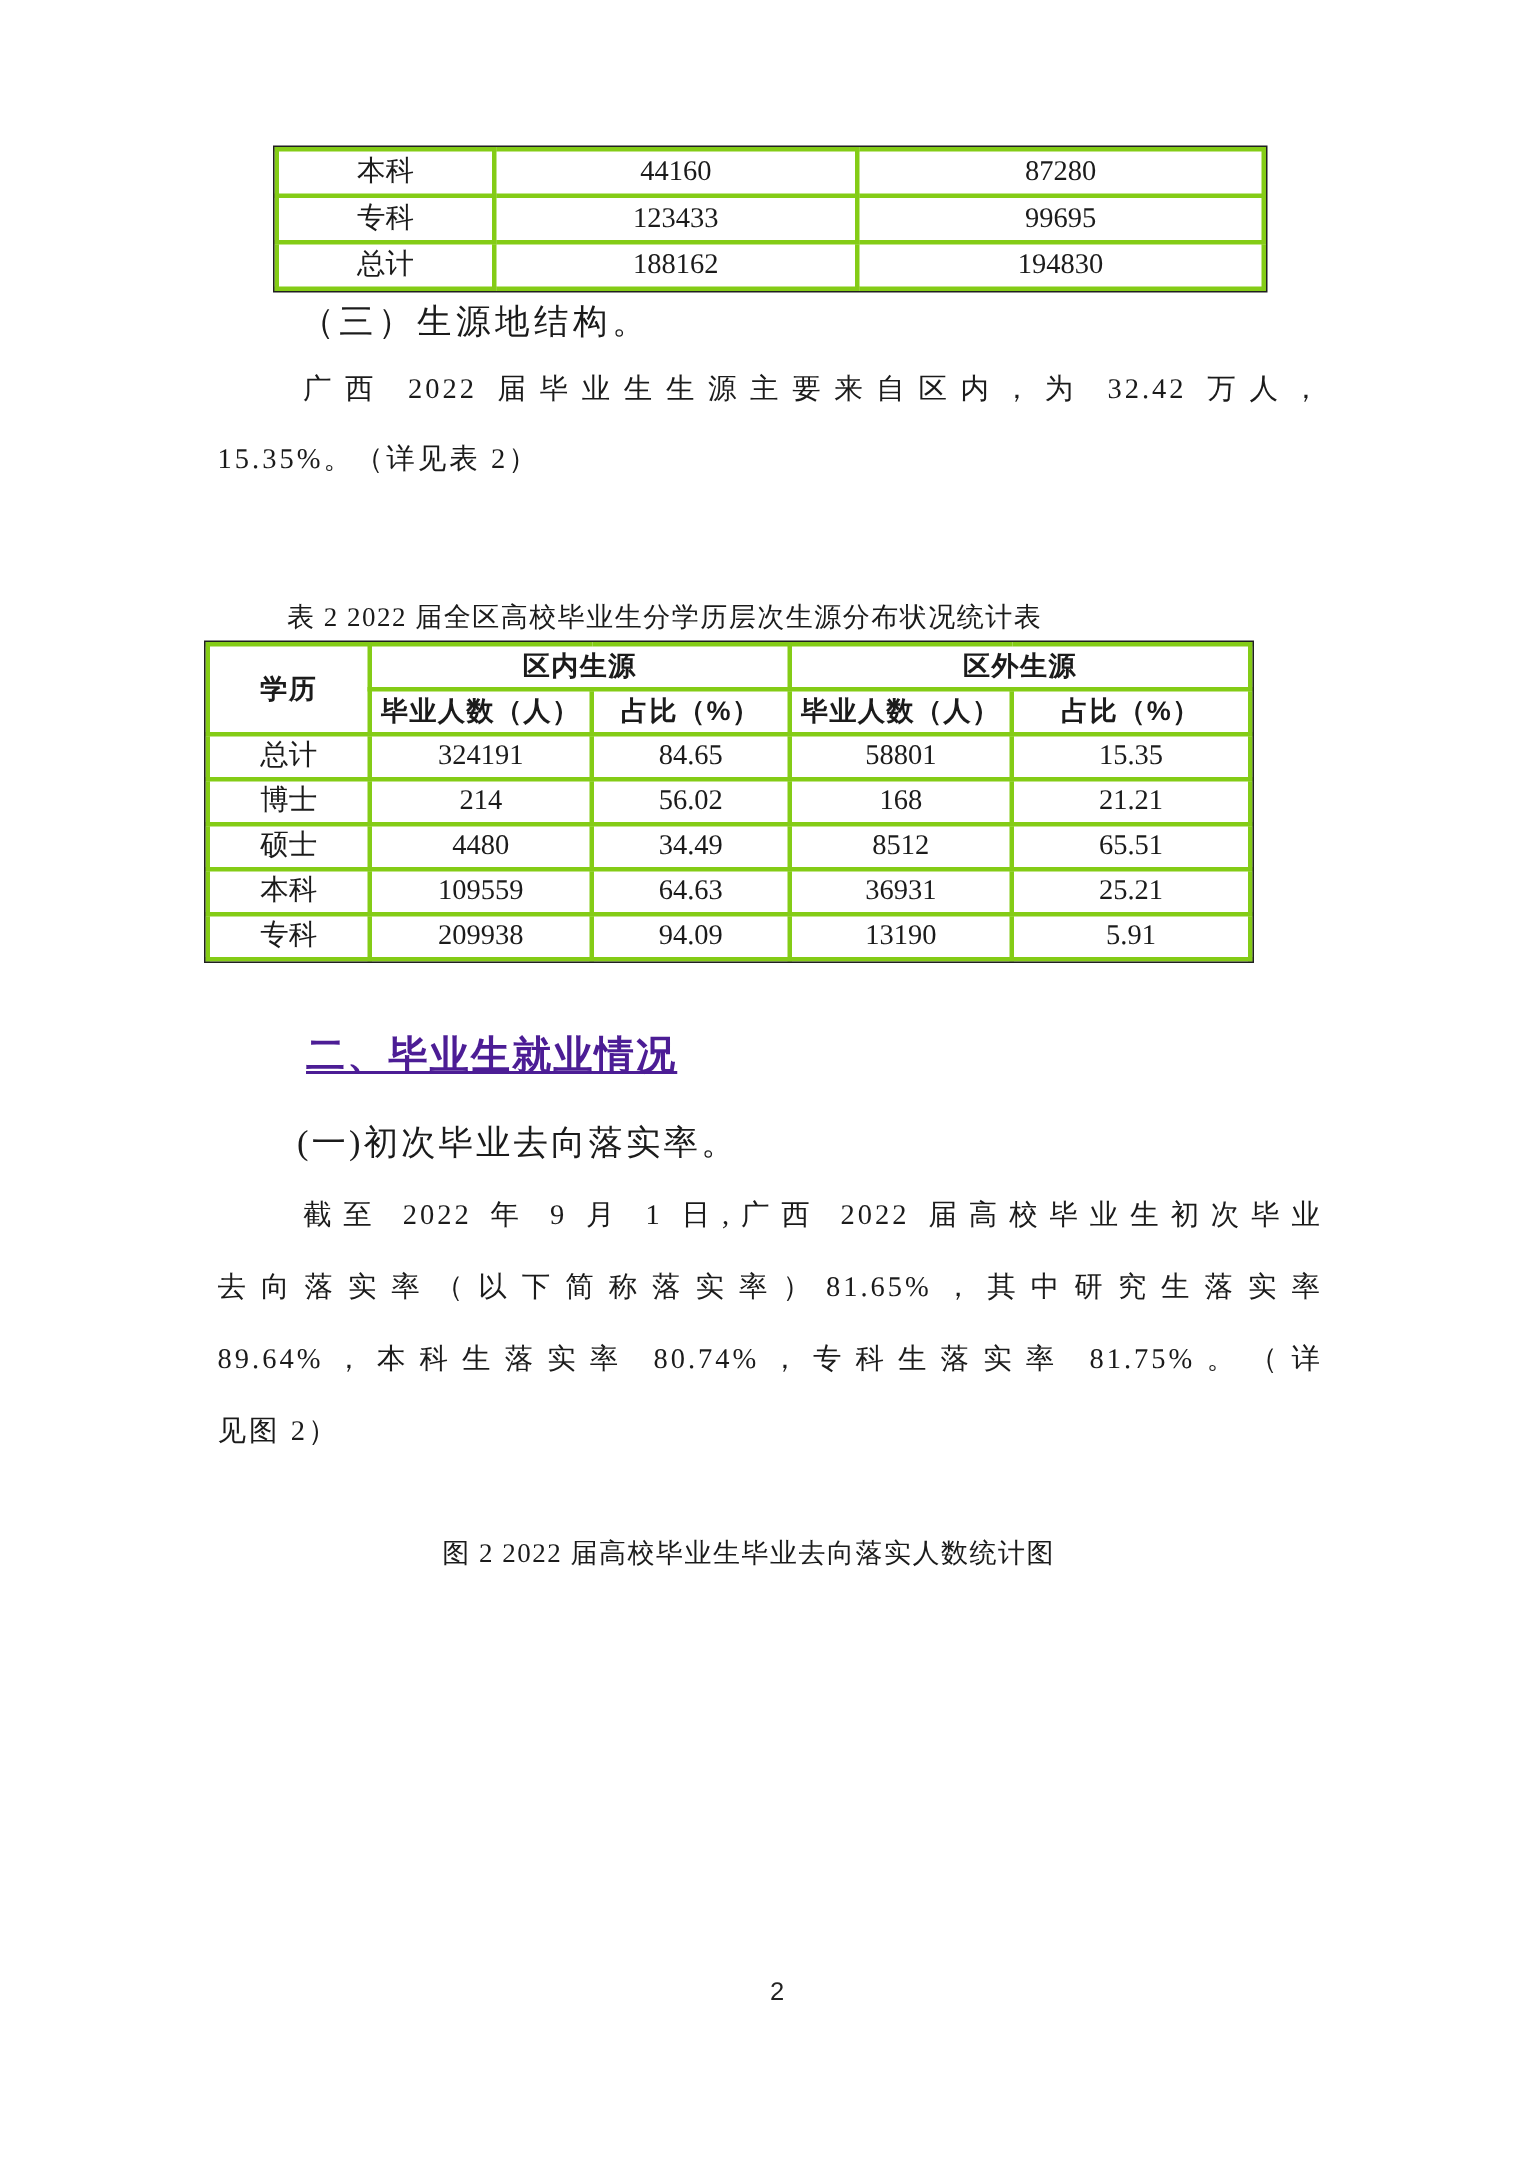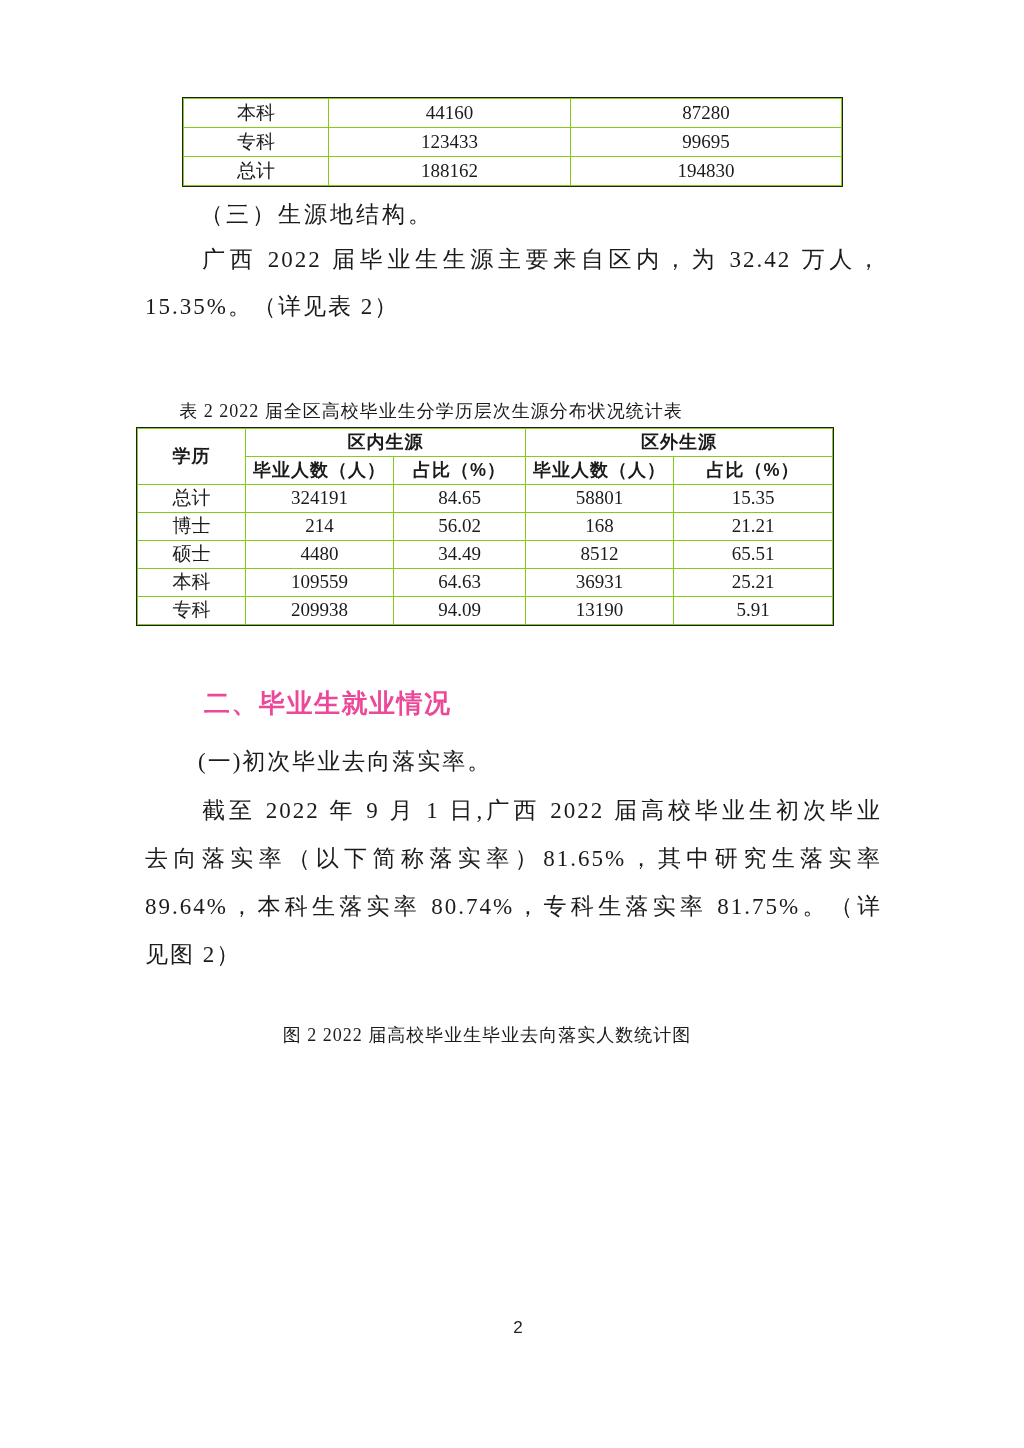--- a/index.html
+++ b/index.html
@@ -16,21 +16,21 @@
     font-family: "Liberation Serif", serif;
     overflow: hidden;
   }
 
   
   table {
     border-collapse: collapse;
     table-layout: fixed;
   }
   td {
-    border: 1px solid #84cc16;
+    border: 3px solid #84cc16;
     text-align: center;
     vertical-align: middle;
     padding: 0 2px;
     font-size: 19px;
     line-height: 1.1;
     overflow: hidden;
     white-space: nowrap;
   }
   .tbl-outline {
     outline: 1px solid #1f1f1f;
@@ -55,21 +55,21 @@
   #table2 .hdr {
     font-weight: bold;
     font-family: "Liberation Sans", sans-serif;
     font-size: 18px;
     letter-spacing: 1px;
   }
 
   
   .caption {
     position: absolute;
-    left: 4px;
+    left: 16px;
     width: 920px;
     text-align: center;
     font-size: 18px;
     letter-spacing: 1px;
     box-sizing: border-box;
   }
   #table2-caption { top: 399px; padding-right: 66px; }
   #figure2-caption { top: 1023px; padding-left: 46px; }
 
   
@@ -82,30 +82,31 @@
   #origin-heading { left: 200px; top: 199px; }
   #employment-subheading { left: 198px; top: 746px; letter-spacing: 2px; }
   #employment-heading {
     position: absolute;
     left: 204px;
     top: 686px;
     font-family: "Liberation Sans", sans-serif;
     font-weight: bold;
     font-size: 26px;
     letter-spacing: 1.5px;
-    color: #ec4899;
-    white-space: nowrap;
+    color: #4c1d95;
+    white-space: nowrap;
+    text-decoration: underline;
   }
 
   
   .para {
     position: absolute;
     left: 145px;
     width: 737px;
-    font-size: 23px;
+    font-size: 19px;
     letter-spacing: 2px;
   }
   #origin-paragraph { top: 236px; }
   #origin-paragraph .pline { line-height: 47px; }
   #employment-paragraph { top: 787px; }
   #employment-paragraph .pline { line-height: 48px; }
   .pline {
     white-space: nowrap;
   }
   .pline.fill {

